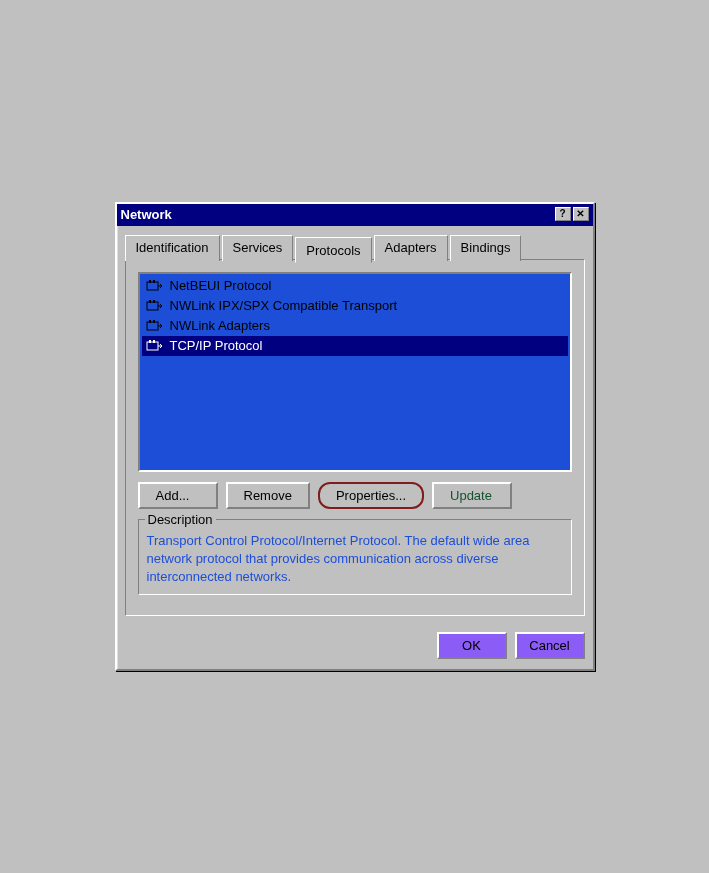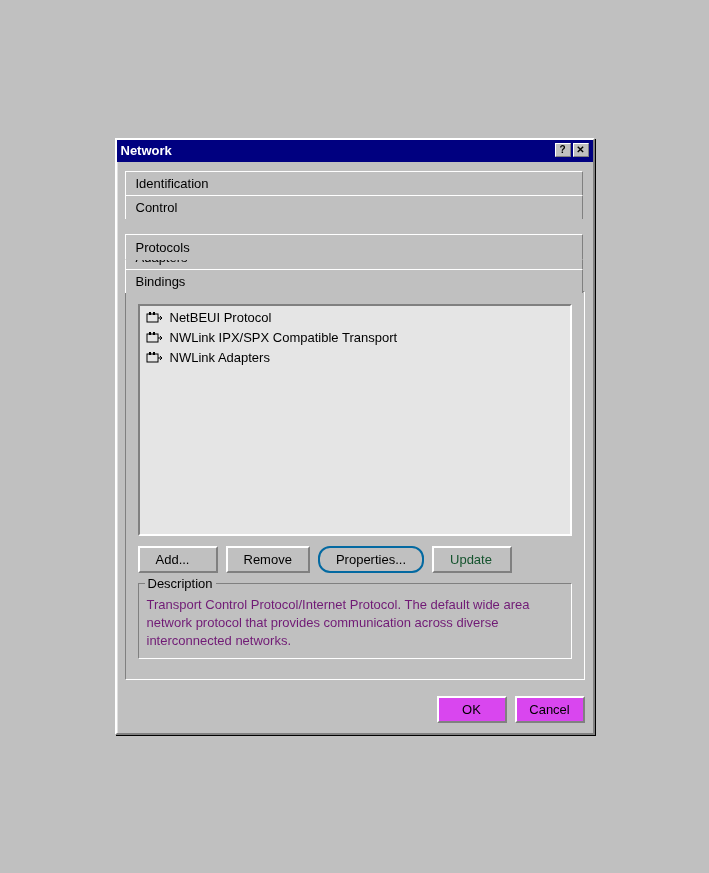--- a/index.html
+++ b/index.html
@@ -66,65 +66,64 @@
       padding: 8px;
     }
 
     
     .tabs {
       display: flex;
       gap: 0;
       position: relative;
       z-index: 1;
       margin-bottom: -1px;
-      flex-direction: column;
     }
 
     .tab {
       padding: 4px 10px;
       background: #c0c0c0;
       border: 1px solid;
       border-color: #ffffff #808080 #808080 #ffffff;
       border-bottom: none;
       cursor: pointer;
       font-size: 13px;
       margin-right: 2px;
       position: relative;
       top: 1px;
     }
 
     .tab.active {
       background: #c0c0c0;
       border-bottom: 1px solid #c0c0c0;
       font-weight: normal;
       z-index: 2;
-      top: 16px;
+      top: 3px;
       padding-top: 5px;
     }
 
     .tab-panel {
       border: 1px solid;
       border-color: #808080 #ffffff #ffffff #808080;
       background: #c0c0c0;
       padding: 12px;
       position: relative;
       z-index: 0;
     }
 
     
     .section-label {
       font-size: 13px;
       margin-bottom: 4px;
     }
 
     .list-box {
-      background: #e5e5e5;
+      background: #1d4ed8;
       border: 2px solid;
       border-color: #808080 #ffffff #ffffff #808080;
-      height: 232px;
+      height: 200px;
       overflow-y: auto;
       padding: 2px;
       margin-bottom: 10px;
     }
 
     .list-item {
       display: flex;
       align-items: center;
       padding: 2px 4px;
       cursor: pointer;
@@ -150,21 +149,21 @@
       border: 2px solid;
       border-color: #ffffff #808080 #808080 #ffffff;
       font-size: 13px;
       cursor: pointer;
       min-width: 80px;
       text-align: left;
     }
 
     .btn-circle {
       border-radius: 12px;
-      border: 2px solid #0369a1;
+      border: 2px solid #7f1d1d;
       background: #c0c0c0;
     }
 
     .btn.disabled {
       color: #14532d;
       cursor: default;
     }
 
     
     .description-group {
@@ -181,34 +180,34 @@
       left: 6px;
       background: #c0c0c0;
       padding: 0 3px;
       font-size: 13px;
     }
 
     .description-text {
       font-size: 13px;
       line-height: 1.4;
       margin-top: 6px;
-      color: #701a75;
+      color: #1d4ed8;
     }
 
     
     .bottom-buttons {
       display: flex;
       justify-content: flex-end;
       gap: 8px;
       padding: 8px 8px 10px 8px;
     }
 
     .bottom-btn {
       padding: 4px 8px;
-      background: #d946ef;
+      background: #8b5cf6;
       border: 2px solid;
       border-color: #ffffff #808080 #808080 #ffffff;
       font-size: 13px;
       cursor: pointer;
       min-width: 70px;
       text-align: center;
     }
 
     
     .proto-svg {
@@ -227,21 +226,21 @@
     <div class="title-bar-controls">
       <div class="title-btn">?</div>
       <div class="title-btn">✕</div>
     </div>
   </div>
 
   <div class="window-content">
 
     <div class="tabs">
       <div class="tab">Identification</div>
-      <div class="tab">Control</div>
+      <div class="tab">Services</div>
       <div class="tab active">Protocols</div>
       <div class="tab">Adapters</div>
       <div class="tab">Bindings</div>
     </div>
 
     <div class="tab-panel">
 
       <div class="list-box">
         <div class="list-item">
           <svg class="proto-svg" viewBox="0 0 18 16">
@@ -269,20 +268,31 @@
           <svg class="proto-svg" viewBox="0 0 18 16">
             <rect x="1" y="4" width="11" height="8" fill="none" stroke="#000" stroke-width="1"></rect>
             <rect x="3" y="2" width="2" height="3" fill="#000"></rect>
             <rect x="7" y="2" width="2" height="3" fill="#000"></rect>
             <line x1="12" y1="8" x2="16" y2="8" stroke="#000" stroke-width="1"></line>
             <line x1="14" y1="6" x2="16" y2="8" stroke="#000" stroke-width="1"></line>
             <line x1="14" y1="10" x2="16" y2="8" stroke="#000" stroke-width="1"></line>
           </svg>
           <span>NWLink Adapters</span>
         </div>
+        <div class="list-item selected">
+          <svg class="proto-svg" viewBox="0 0 18 16">
+            <rect x="1" y="4" width="11" height="8" fill="none" stroke="#fff" stroke-width="1"></rect>
+            <rect x="3" y="2" width="2" height="3" fill="#fff"></rect>
+            <rect x="7" y="2" width="2" height="3" fill="#fff"></rect>
+            <line x1="12" y1="8" x2="16" y2="8" stroke="#fff" stroke-width="1"></line>
+            <line x1="14" y1="6" x2="16" y2="8" stroke="#fff" stroke-width="1"></line>
+            <line x1="14" y1="10" x2="16" y2="8" stroke="#fff" stroke-width="1"></line>
+          </svg>
+          <span>TCP/IP Protocol</span>
+        </div>
       </div>
 
       <div class="buttons-row">
         <button class="btn">Add...</button>
         <button class="btn">Remove</button>
         <button class="btn btn-circle">Properties...</button>
         <button class="btn disabled">Update</button>
       </div>
 
       <div class="description-group">

